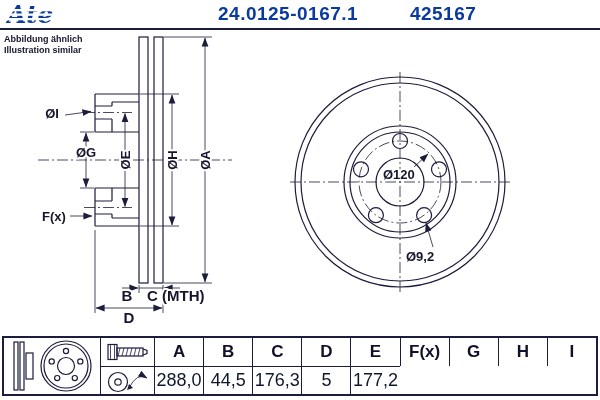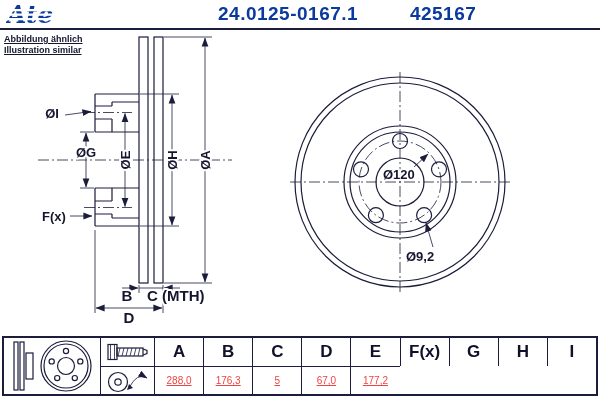--- a/index.html
+++ b/index.html
@@ -3,41 +3,41 @@
 <meta charset="utf-8">
 <style>
   :root{ --accent:#0a3a9e; --line:#1c1c3c; }
   html,body{margin:0;padding:0;background:#fff;}
   .page{position:relative;width:600px;height:400px;background:#fff;overflow:hidden;
         font-family:"Liberation Sans",sans-serif;color:#15152e;padding-left:28px;}
   .header{position:absolute;top:0;left:0;width:600px;height:30px;border-bottom:2px solid var(--line);box-sizing:border-box;background:#fff;}
   .logo{position:absolute;top:2px;left:6px;}
   .partnos{position:absolute;top:3px;left:218px;font-size:19px;font-weight:bold;color:var(--accent);letter-spacing:.5px;white-space:nowrap;}
   .partnos .cat{margin-left:46px;}
-  .notes{position:absolute;top:34px;left:4px;font-size:9px;font-weight:bold;line-height:11px;color:#15152e;z-index:3;text-decoration:underline;}
+  .notes{position:absolute;top:34px;left:4px;font-size:9px;font-weight:bold;line-height:11px;color:#15152e;z-index:3;}
   svg.drawing{position:absolute;top:30px;left:0;z-index:1;}
 
   
   .ln{stroke:var(--line);stroke-width:1.2;fill:none;}
   .thin{stroke:var(--line);stroke-width:0.8;fill:none;}
   .cl{stroke:var(--line);stroke-width:0.8;fill:none;stroke-dasharray:11 3 2 3;}
   .dim{font-family:"Liberation Sans",sans-serif;font-size:13px;font-weight:bold;fill:#15152e;}
   .big{font-size:15px;}
   .halo{paint-order:stroke;stroke:#fff;stroke-width:4px;stroke-linejoin:round;}
 
   
   .spec-table{position:absolute;left:2px;top:336px;width:596px;height:60px;box-sizing:border-box;
       display:grid;grid-template-columns:96px 54px repeat(9,1fr);grid-template-rows:1fr 1fr;
       border:2px solid var(--line);background:#fff;z-index:2;}
   .cell{border-left:1.5px solid var(--line);border-top:1.5px solid var(--line);
       display:flex;align-items:center;justify-content:center;overflow:hidden;}
   .r1{border-top:none;}
   .c1{border-left:none;border-top:none;}
   .head{font-size:17px;font-weight:bold;color:#10102a;}
-  .val{font-size:10px;color:#ef4444;text-decoration:underline;}
+  .val{font-size:18px;color:#0f172a;}
 </style>
 </head>
 <body>
 
 <div class="page">
 
   <div class="header">
     <div class="logo">
       <svg width="70" height="26" viewBox="0 0 70 26">
         <text x="1" y="21" font-family="DejaVu Serif, serif" font-style="italic" font-weight="bold" font-size="25" fill="#0b3a9c">Ate</text>
@@ -172,19 +172,19 @@
     <div class="cell">
       <svg width="46" height="26" viewBox="0 0 46 26">
         <circle cx="13" cy="14" r="9.5" class="ln"></circle>
         <circle cx="13" cy="14" r="3.2" class="ln"></circle>
         <path d="M24,20 Q32,4 42,10" class="thin" marker-end="url(#ar)"></path>
         <path d="M22,22 l6,-2 -4,-4 z" fill="#1c1c3c"></path>
       </svg>
     </div>
 
     <div class="cell val">288,0</div>
+    <div class="cell val">44,5</div>
     <div class="cell val">176,3</div>
     <div class="cell val">5</div>
-    <div class="cell val">67,0</div>
     <div class="cell val">177,2</div>
   </div>
 
 </div>
 
 </body></html>

